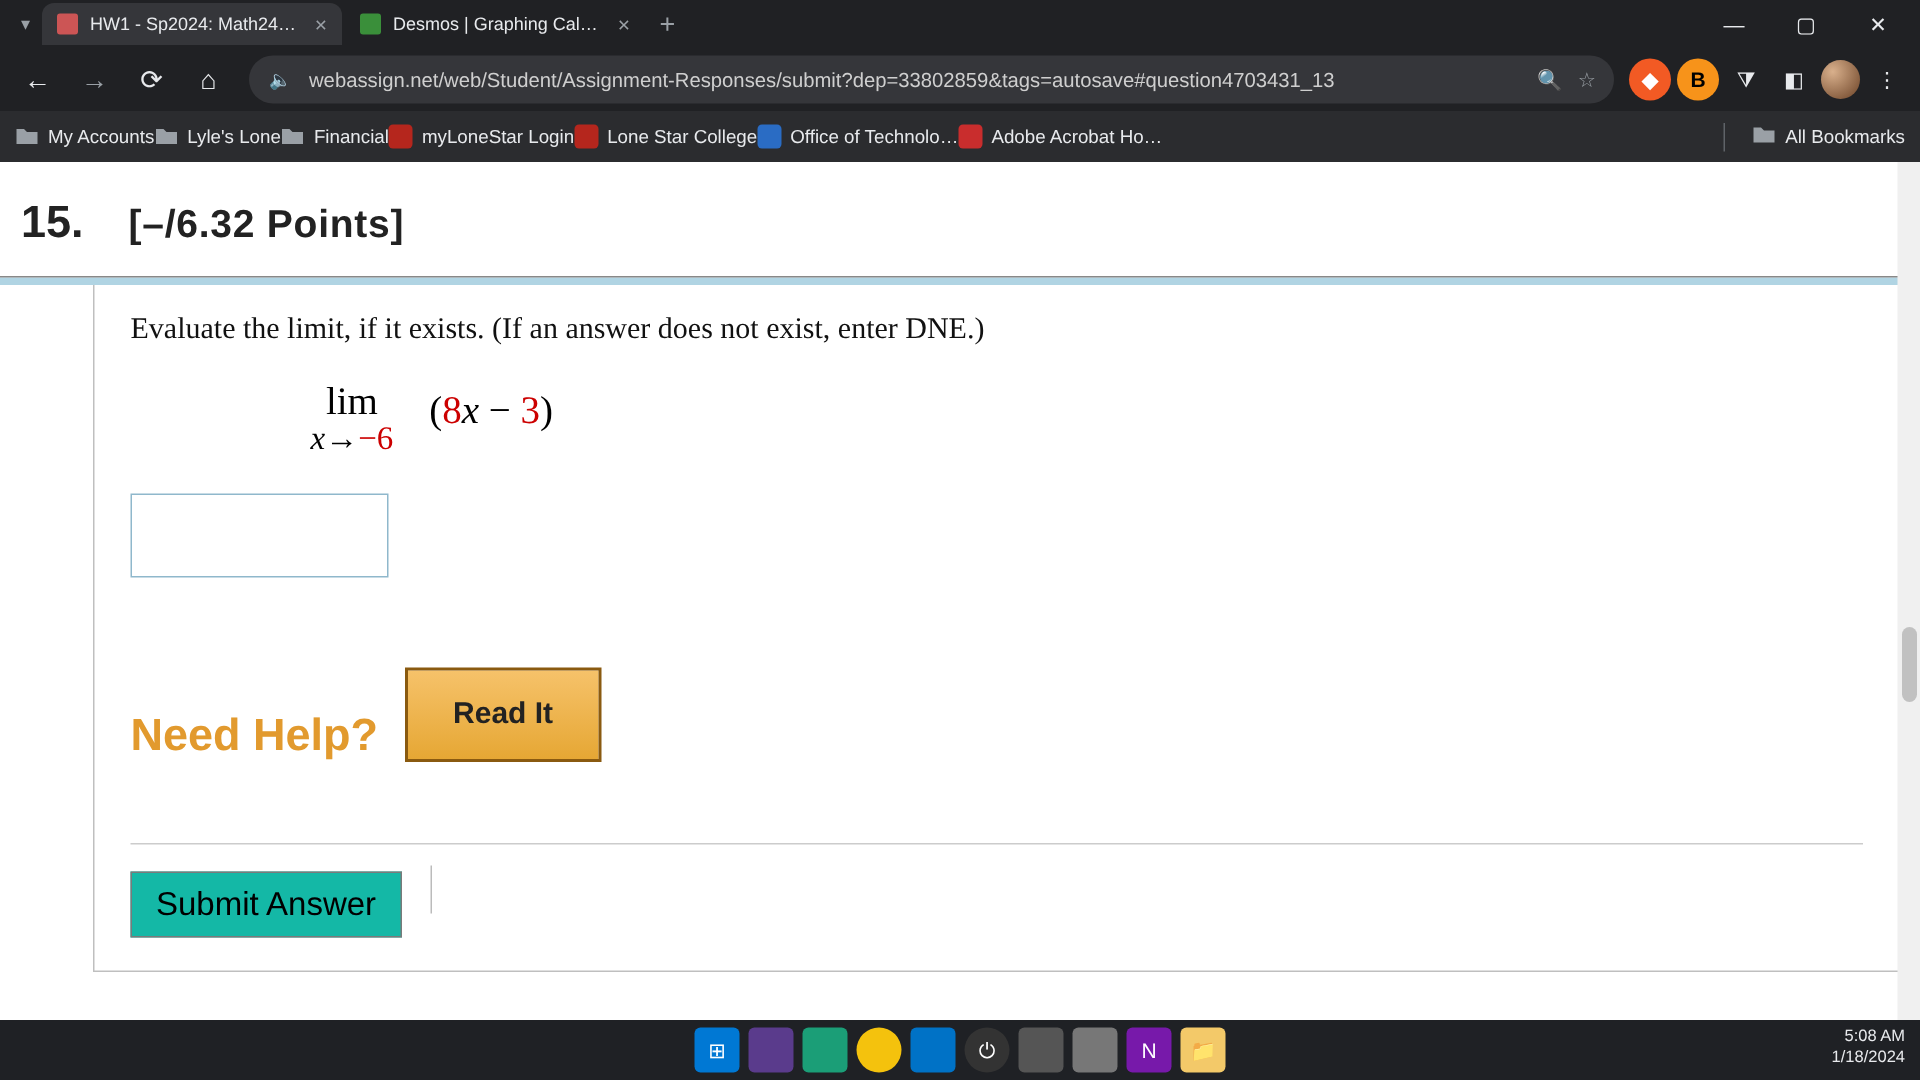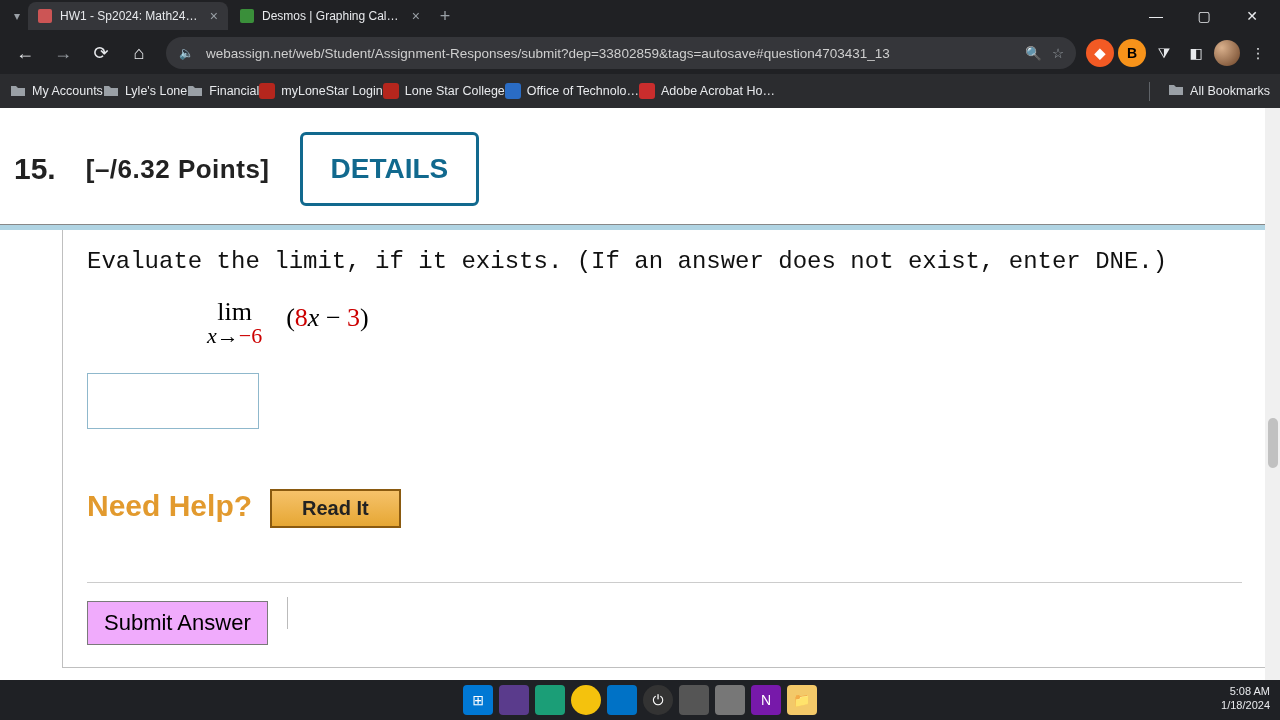--- a/index.html
+++ b/index.html
@@ -140,58 +140,58 @@
   .source-ref { font-size:28px; font-weight:bold; color:#222;}
   .divider {
     height:6px; background:linear-gradient(#b0d4e3,#b0d4e3);
     border-top:1px solid #888; margin-bottom:0;
   }
   .question-body {
     border:1px solid #bfbfbf; border-top:none;
     margin:0 0 0 62px; padding:18px 24px 22px 24px;
     width:calc(100% - 75px);
   }
-  .prompt { font-size:24px; color:#111; font-family: Liberation Mono, monospace; }
+  .prompt { font-size:20px; color:#111; font-family: Liberation Serif, serif; }
   .math {
     margin:24px 0 10px 120px; font-family: Georgia, 'Times New Roman', serif;
     font-size:26px;
     display:flex; align-items:flex-start; gap:24px;
   }
   .limit-col { display:flex; flex-direction:column; align-items:center; line-height:1;}
   .limit-under { font-size:22px; font-style:italic;}
   .limit-under .num { color:#c00; font-style:normal;}
   .expr { position:relative; top:4px;}
   .expr .num { color:#c00; }
   .expr .var { font-style: italic; }
   .answer-input {
     width:172px;height:56px;border:1px solid #8fb8cc;
     margin-top:16px; font-size:18px; padding:0 10px;
     font-family: Arial, sans-serif;
   }
   .need-help-row {
-    display:flex; align-items:flex-start; gap:18px; margin-top:60px;
+    display:flex; align-items:flex-end; gap:18px; margin-top:60px;
   }
   .need-help {
     color:#e29a2e; font-size:30px; font-weight:bold; font-family: Arial, sans-serif;
   }
   .read-it-btn {
     background:linear-gradient(#f6c26a,#e6a734);
-    border:2px solid #8a5a10; padding:6px 30px; font-size:20px; font-weight:bold;
+    border:2px solid #8a5a10; padding:18px 30px; font-size:20px; font-weight:bold;
     color:#222; cursor:pointer; font-family: Arial, sans-serif;
   }
   .action-row {
     display:flex; align-items:center; gap:40px; margin-top:54px;
     border-top:1px solid #ccc; padding-top:18px;
     position:relative;
   }
   .action-row .sep {
     position:absolute; left:200px; top:14px; height:32px; width:1px; background:#bbb;
   }
   .gray-btn {
-    background:#f0abfc;border:1px solid #7a7a7a;padding:8px 16px;font-size:22px;
+    background:#14b8a6;border:1px solid #7a7a7a;padding:8px 16px;font-size:22px;
     cursor:pointer; font-family: Arial, sans-serif;
   }
   
   .taskbar {
     position:absolute; bottom:0; left:0; width:100%; height:40px;
     background:#1f2125; display:flex; align-items:center; justify-content:center;
     gap:6px;
   }
   .taskbar .tb-icon {
     width:30px;height:30px;border-radius:4px;display:flex;align-items:center;justify-content:center;
@@ -292,21 +292,20 @@
           </svg></span>
       <span>All Bookmarks</span>
     </div>
   </div>
 </div>
 
 <div class="page">
   <div class="question-header">
     <span class="qnum">15.</span>
     <span class="points">[–/6.32 Points]</span>
-    <button class="details-btn">DETAILS</button>
   </div>
   <div class="divider"></div>
 
   <div class="question-body">
     <div class="prompt">Evaluate the limit, if it exists. (If an answer does not exist, enter DNE.)</div>
 
     <div class="math">
       <div class="limit-col">
         <span style="font-size:26px;">lim</span>
         <span class="limit-under">

